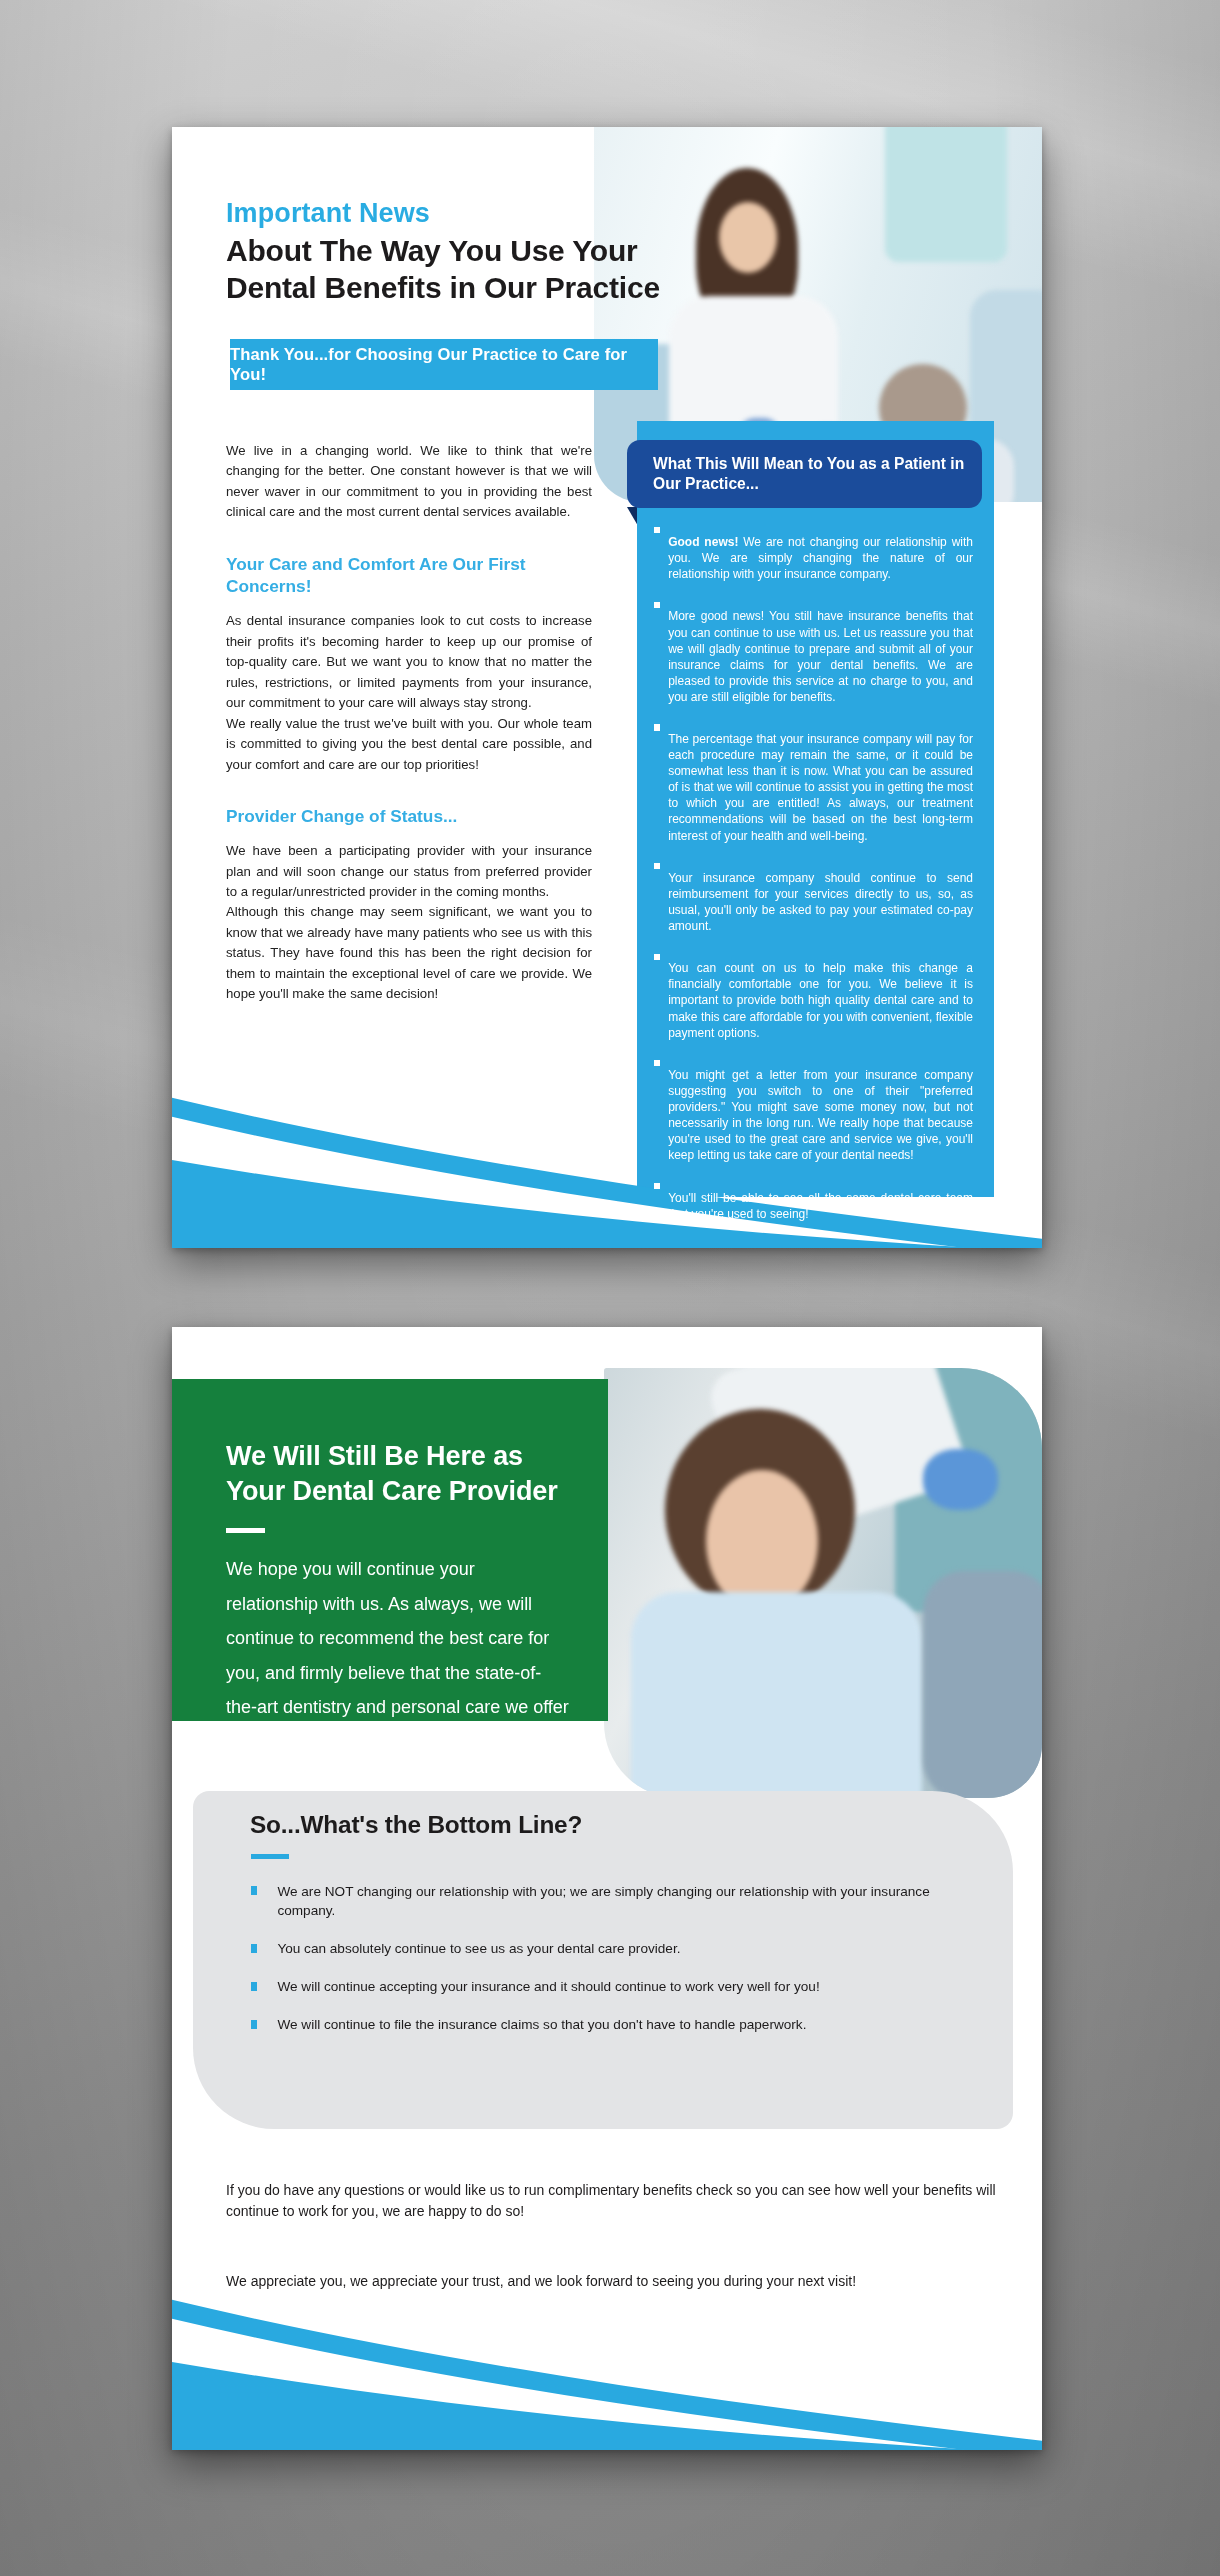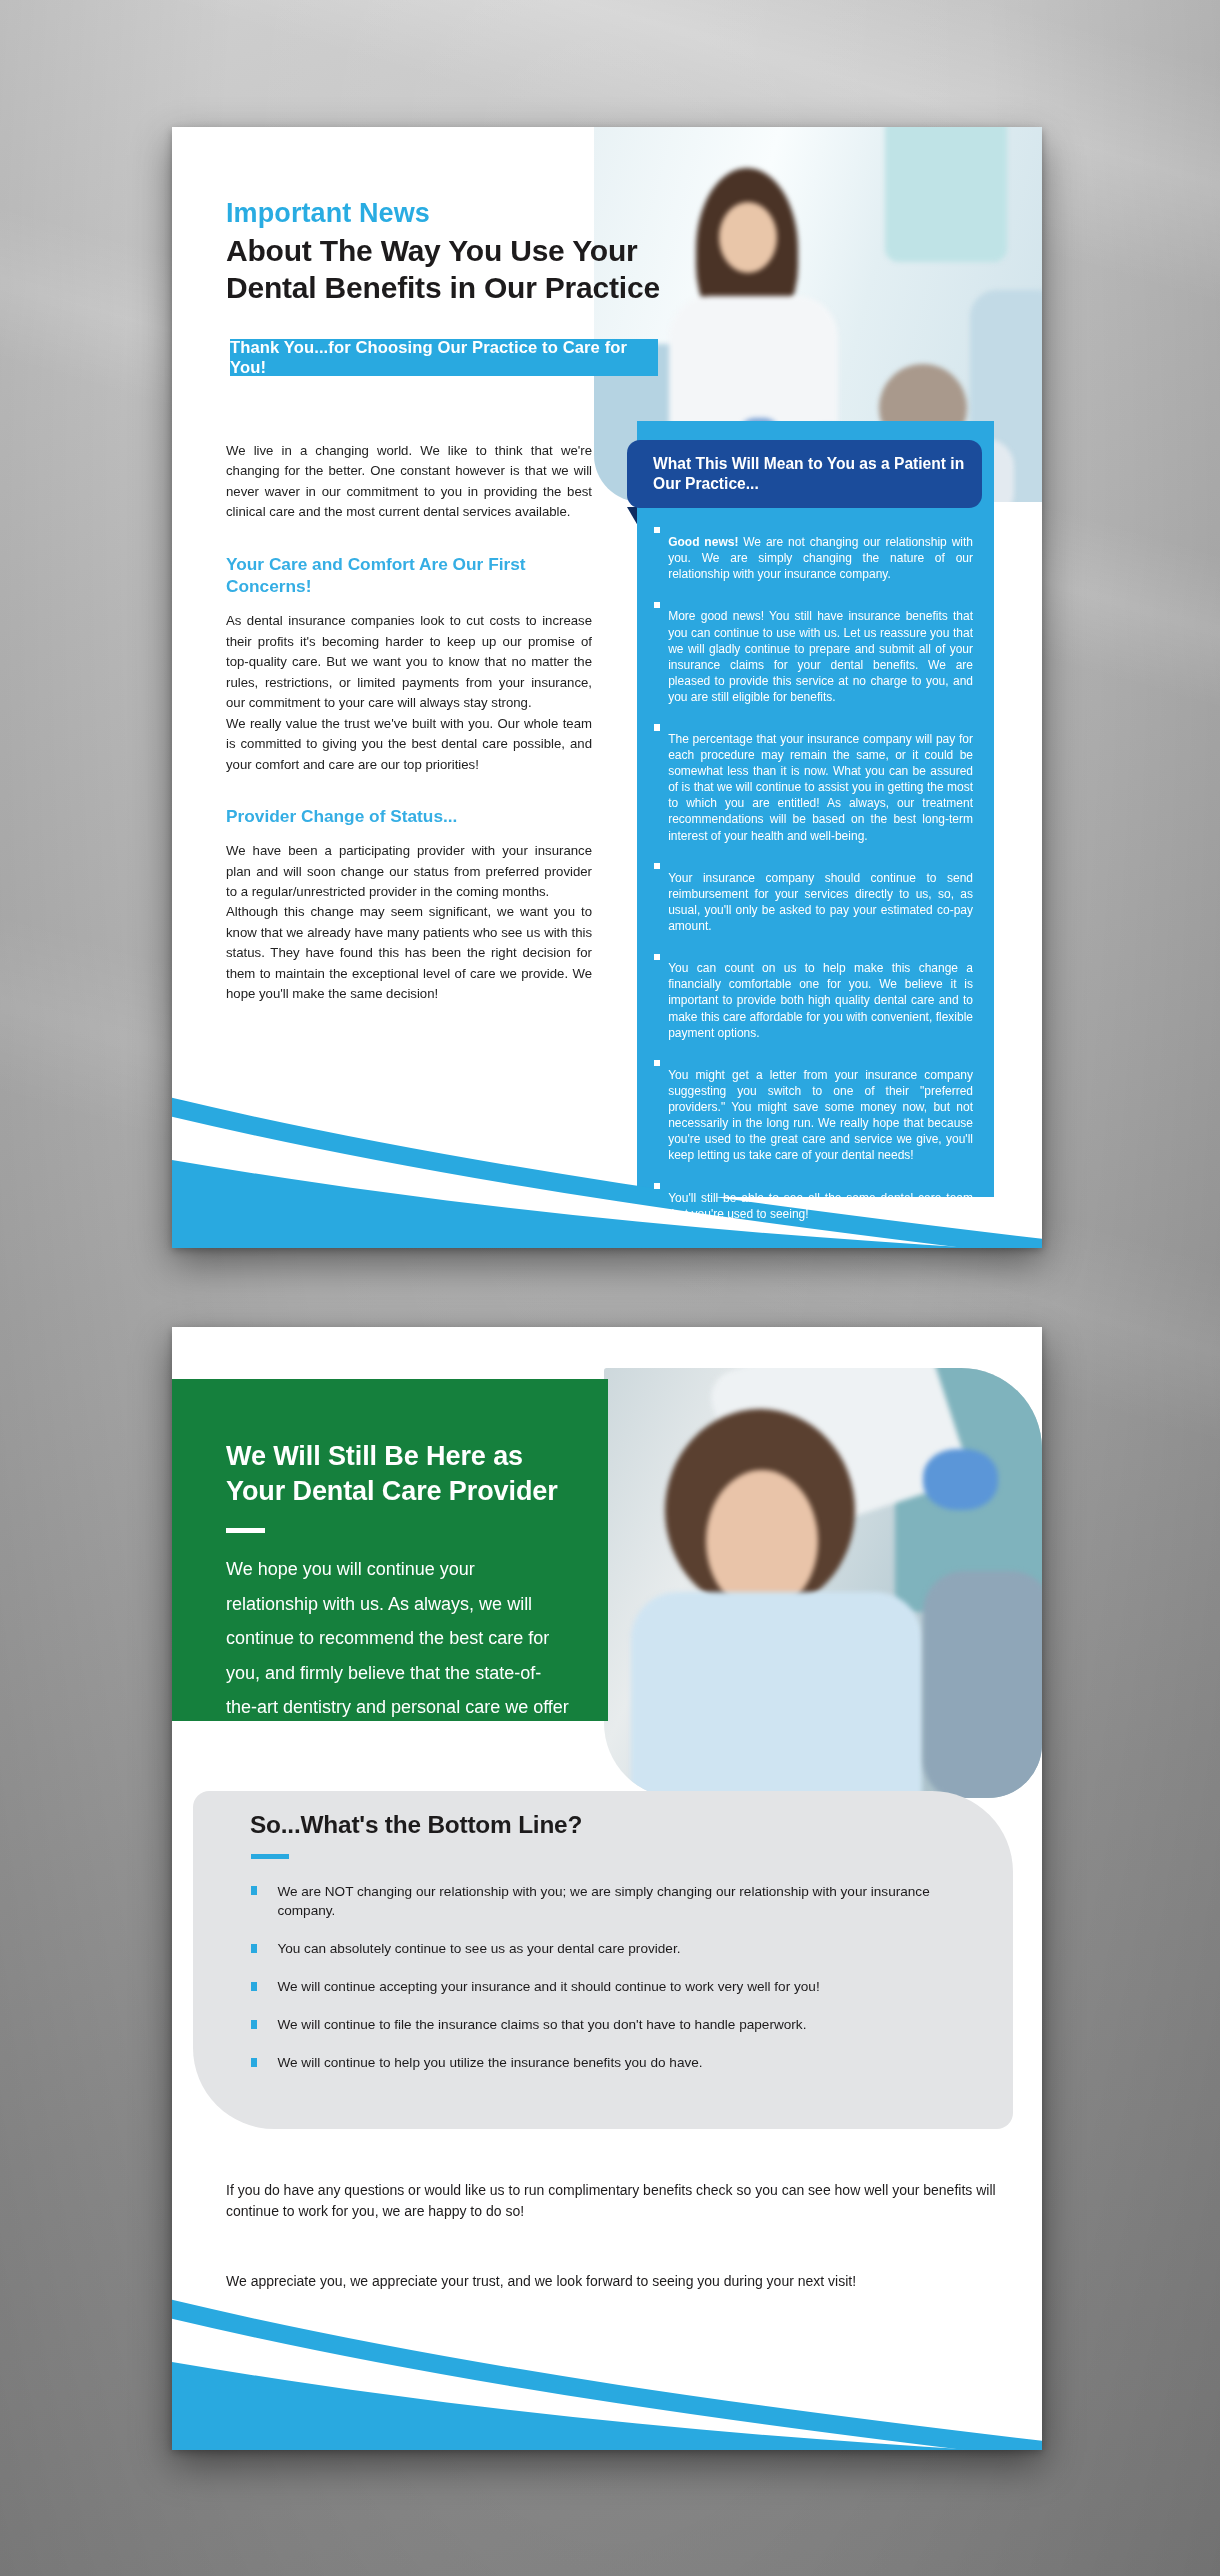--- a/index.html
+++ b/index.html
@@ -18,21 +18,21 @@
         box-shadow:0 15px 37px rgba(0,0,0,.45),0 2.7px 8.1px rgba(0,0,0,.28);}
   .page1{top:127px;height:1121px;}
   .page2{top:1327px;height:1123px;}
 
   
   .p1-photo{position:absolute;left:422px;top:0;width:448px;height:375px;border-radius:0 0 0 47px;overflow:hidden;
     background:linear-gradient(105deg,#e9f2f5 0%,#f9fdfe 34%,#e3eff3 58%,#cfe2ea 100%);}
   .ph{position:absolute;filter:blur(2.7px);}
   .p1-kicker{position:absolute;left:54px;top:71px;font-size:27px;font-weight:bold;color:#29ACE2;letter-spacing:0.1px;}
   .p1-title{position:absolute;left:54px;top:106px;width:475px;font-size:30px;line-height:1.22;font-weight:bold;color:#1d1b1c;letter-spacing:-0.2px;}
-  .p1-banner{position:absolute;left:58px;top:212px;width:428px;height:37px;background:#29A9E0;color:#fff;
+  .p1-banner{position:absolute;left:58px;top:212px;width:428px;height:51px;background:#29A9E0;color:#fff;
     display:flex;align-items:center;justify-content:center;font-size:16.6px;font-weight:bold;letter-spacing:0.1px;}
   .p1-col{position:absolute;left:54px;top:314px;width:366px;font-size:13.2px;line-height:1.55;color:#222;text-align:justify;}
   .p1-col p{margin:0;}
   .h-blue{color:#35AEE4;font-weight:bold;font-size:17.3px;line-height:1.3;text-align:left;}
   .gap44{height:30px;}.gap22{height:13.6px;}
 
   .sidebar{position:absolute;left:465px;top:294px;width:357px;height:776px;background:#2BA7E0;}
   .sidebar-ribbon{position:absolute;left:455px;top:313px;width:355px;height:68px;background:#1B4C9B;border-radius:13px;
     display:flex;align-items:center;color:#fff;font-weight:bold;font-size:15.6px;line-height:1.3;padding:0 15px 0 26px;box-sizing:border-box;z-index:3;}
   .ribbon-fold{position:absolute;left:455px;top:380px;width:10.2px;height:17.6px;background:#0F2D61;
@@ -186,24 +186,20 @@
           <span class="txt">You can absolutely continue to see us as your dental care provider.</span>
         </div>
       <div class="item">
           <span class="marker"></span>
           <span class="txt">We will continue accepting your insurance and it should continue to work very well for you!</span>
         </div>
       <div class="item">
           <span class="marker"></span>
           <span class="txt">We will continue to file the insurance claims so that you don't have to handle paperwork.</span>
         </div>
-      <div class="item">
-          <span class="marker"></span>
-          <span class="txt">We will continue to help you utilize the insurance benefits you do have.</span>
-        </div>
     </div>
   </div>
 
   <div class="closing c1">If you do have any questions or would like us to run complimentary benefits check so you can see how well your benefits will continue to work for you, we are happy to do so!</div>
   <div class="closing c2">We appreciate you, we appreciate your trust, and we look forward to seeing you during your next visit!</div>
 
   <svg class="swoosh" viewBox="0 0 1284 270" preserveAspectRatio="none">
     <path d="M0,140 C420,212 820,248 1190,270 L0,270 Z" fill="#29A9E0"></path>
     <path d="M-10,60 C430,165 900,225 1300,272" fill="none" stroke="#29A9E0" stroke-width="27"></path>
   </svg>

